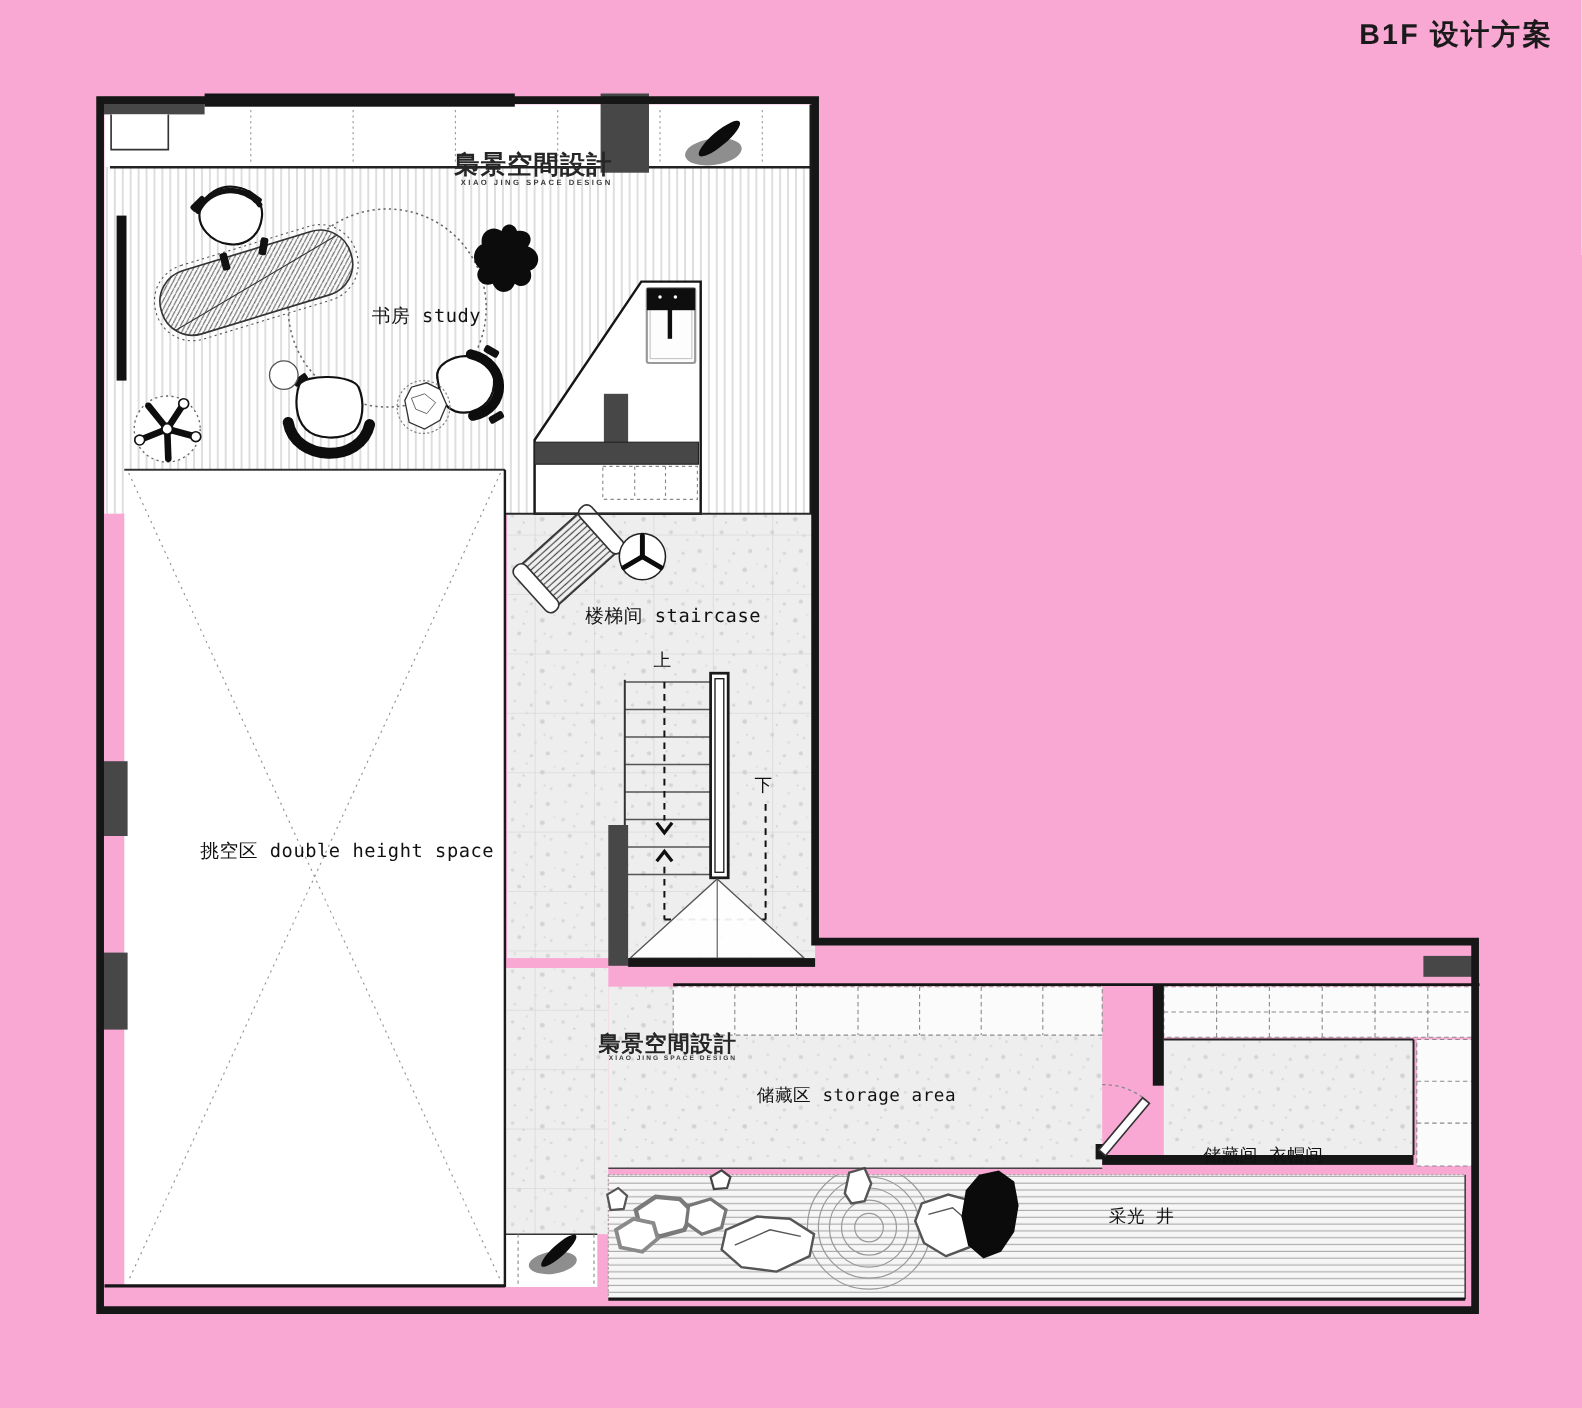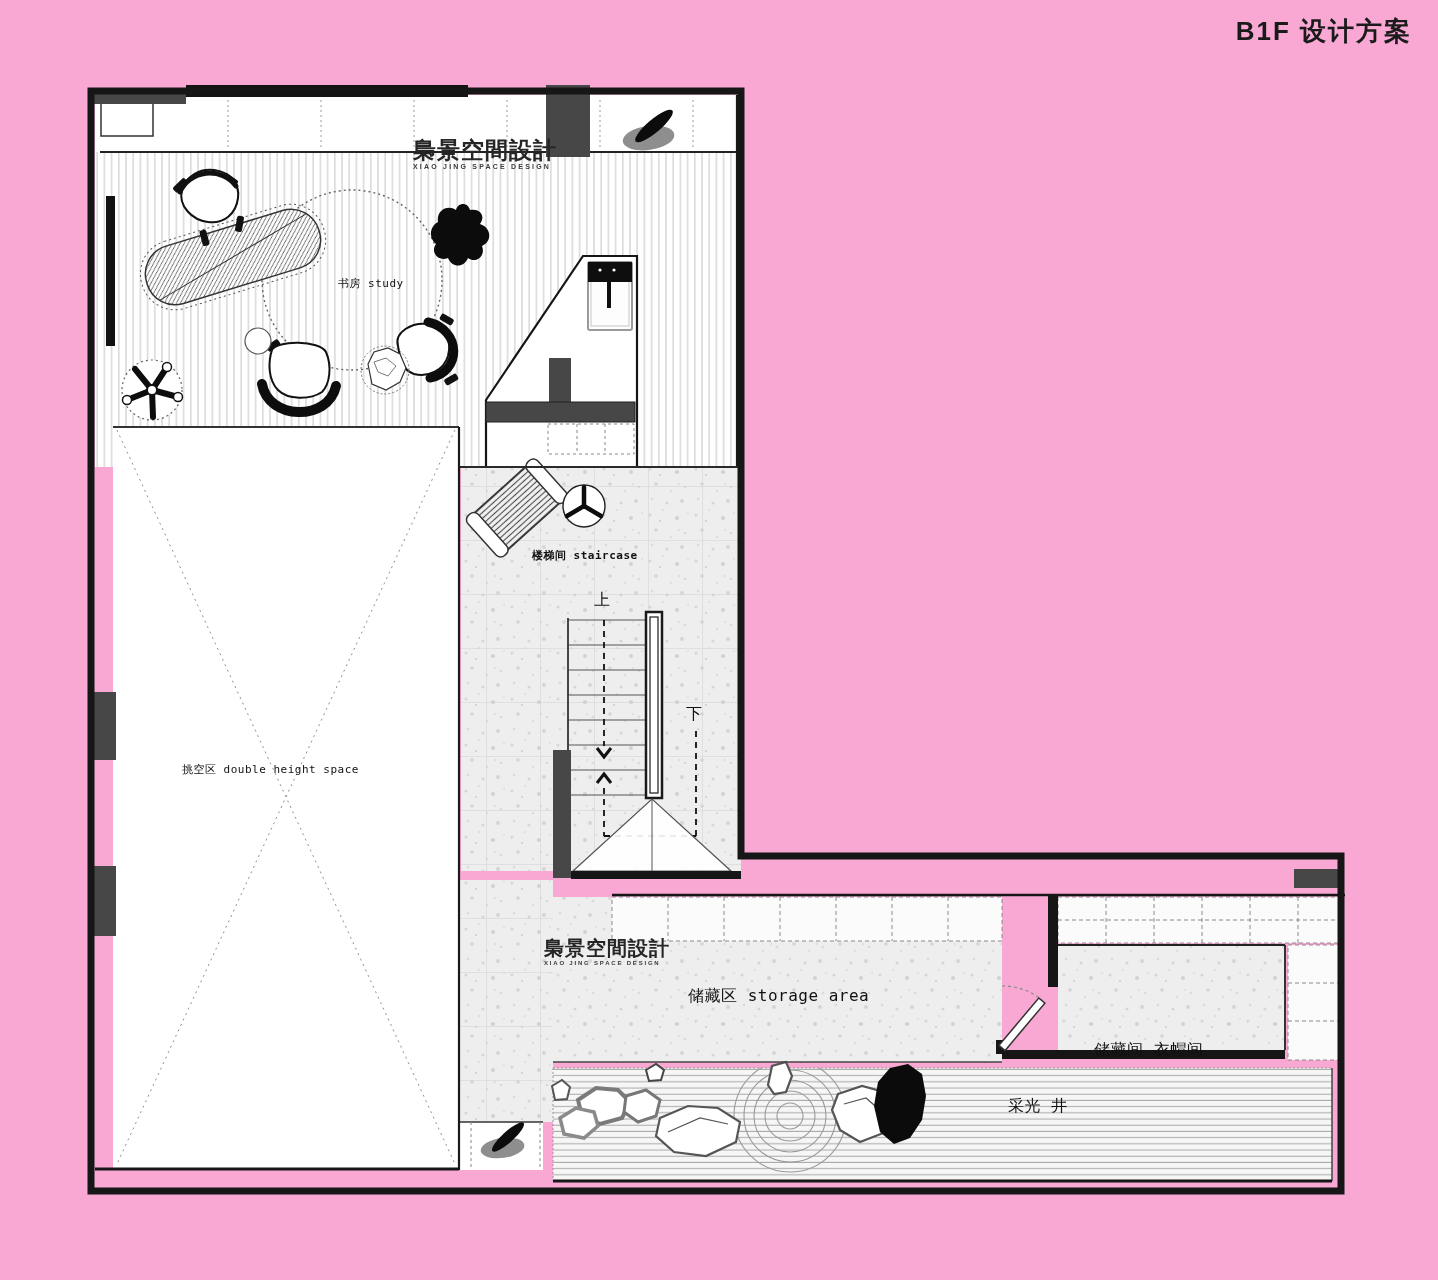--- a/index.html
+++ b/index.html
@@ -1,34 +1,34 @@
 <!DOCTYPE html>
 <html><head>
 <meta charset="utf-8">
 <style>
   html,body{margin:0;padding:0;background:#fff;}
   #canvas{position:relative;width:1438px;height:1280px;background:#f9a8d4;overflow:hidden;
           font-family:"DejaVu Sans",sans-serif;}
   #plan-svg{position:absolute;left:0;top:0;}
   .lbl{position:absolute;font-family:"DejaVu Sans Mono",monospace;color:#111;
-       white-space:nowrap;font-size:11px;letter-spacing:0.5px;}
+       white-space:nowrap;font-size:17px;letter-spacing:0.5px;}
   .lbl-sm{font-size:16px;}
   #page-title{position:absolute;top:14px;right:26px;font-family:"Liberation Sans",sans-serif;
        font-size:26px;font-weight:600;letter-spacing:2px;color:#1a1a1a;}
-  .wm{position:absolute;text-align:left;line-height:1;}
+  .wm{position:absolute;text-align:right;line-height:1;}
   .wm .cn{font-family:"DejaVu Serif",serif;font-weight:700;color:#262626;letter-spacing:1px;}
   .wm .en{font-family:"Liberation Sans",sans-serif;font-weight:700;color:#3a3a3a;margin-top:2px;}
   #wm-top{left:413px;top:138px;}
   #wm-top .cn{font-size:23px;}
   #wm-top .en{font-size:7px;letter-spacing:2.2px;}
   #wm-bottom{left:544px;top:938px;}
   #wm-bottom .cn{font-size:20px;}
   #wm-bottom .en{font-size:6px;letter-spacing:1.8px;}
   #lbl-study{left:338px;top:276px;}
-  #lbl-staircase{left:532px;top:548px;font-weight:bold;}
+  #lbl-staircase{left:532px;top:548px;}
   #lbl-dh{left:182px;top:762px;}
   #lbl-storage-area{left:688px;top:986px;}
   #lbl-storage-room{left:1094px;top:1040px;}
   #lbl-lightwell{left:1008px;top:1096px;text-align:right;}
   #lbl-up{left:594px;top:590px;font-size:16px;}
   #lbl-down{left:686px;top:704px;font-size:16px;}
 </style>
 </head>
 <body>
 

